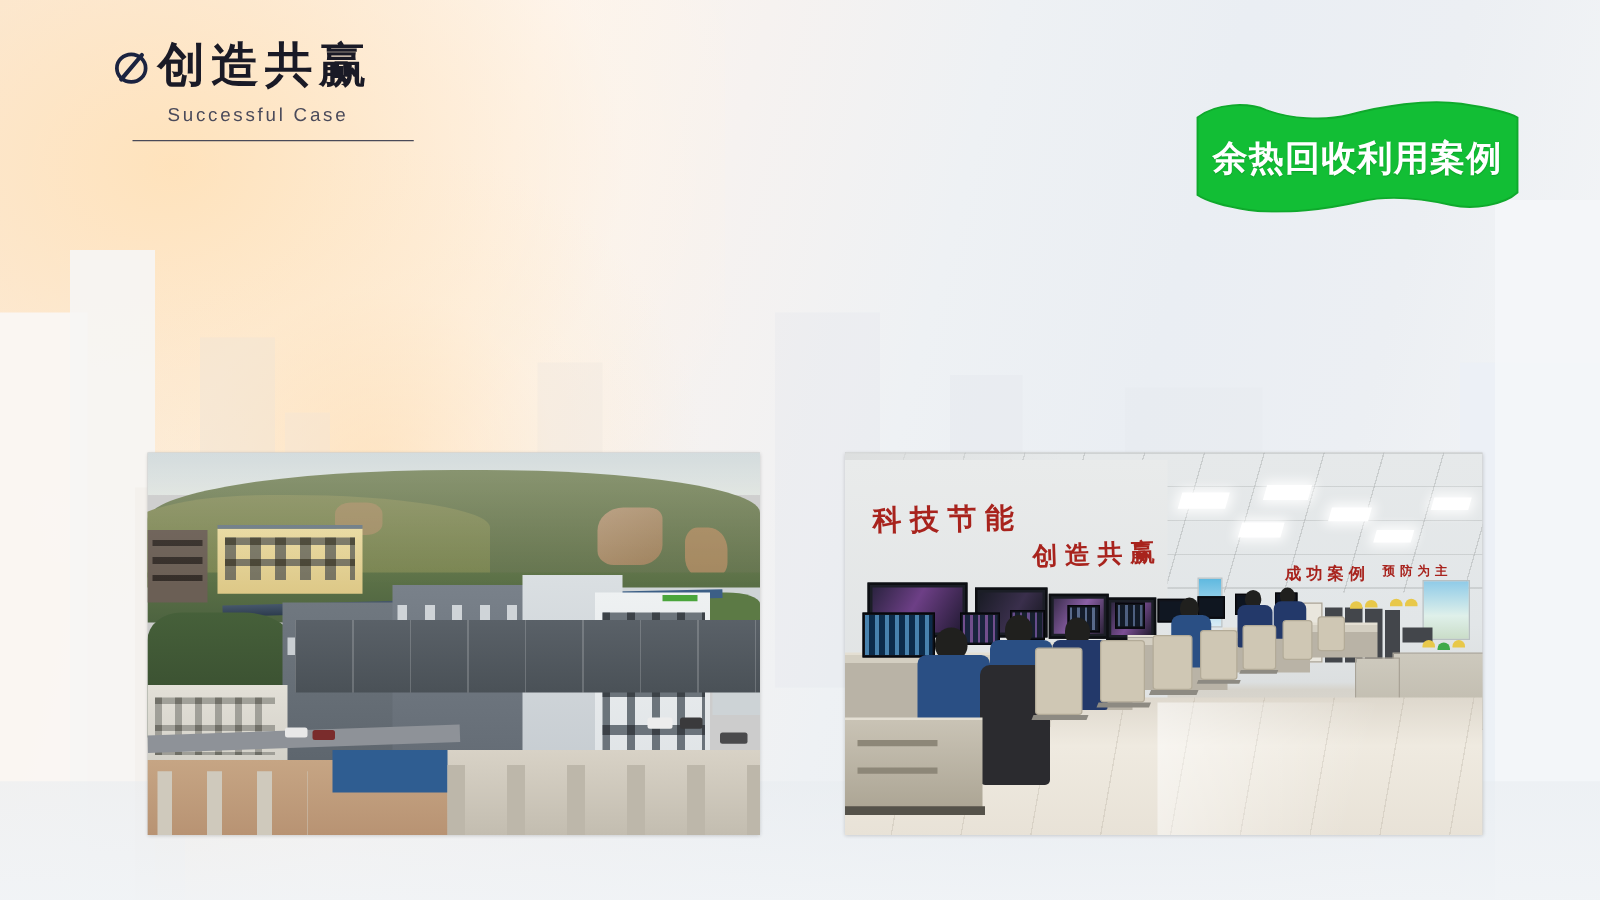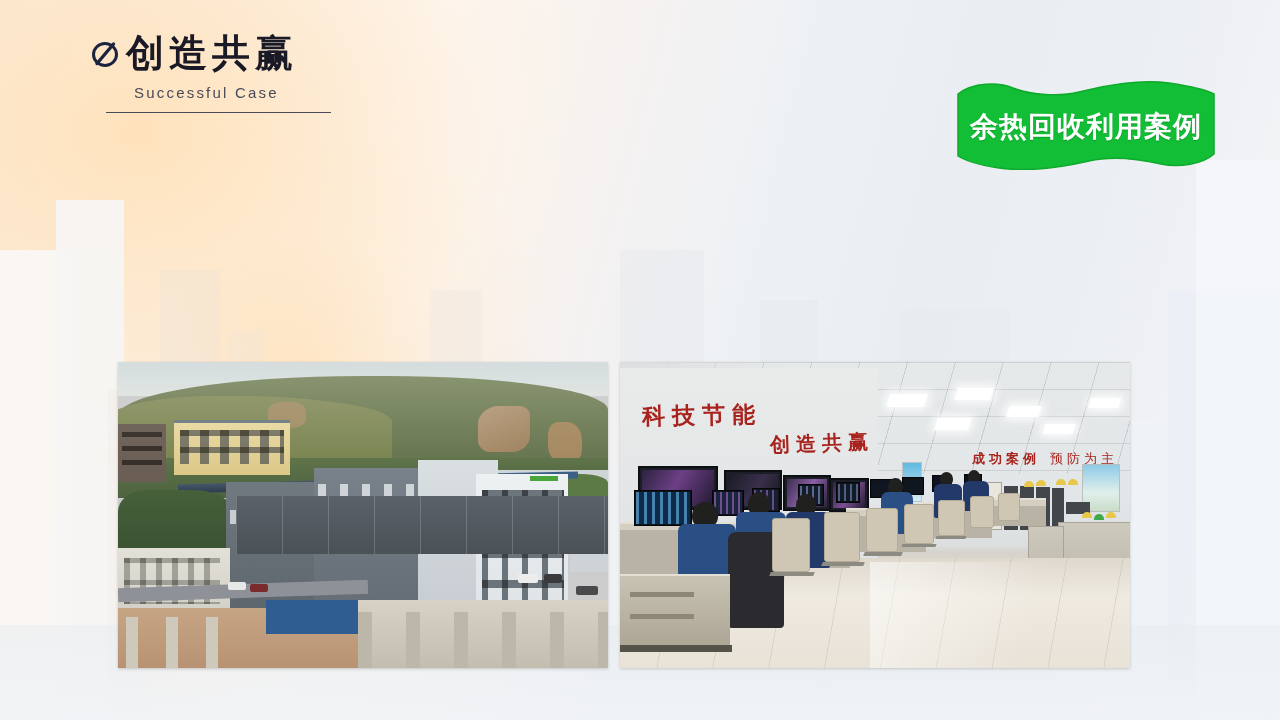--- a/index.html
+++ b/index.html
@@ -177,21 +177,21 @@
   .para .indent { display: inline-block; width: 58px; }
 
   
   .photo {
     position: absolute;
     overflow: hidden;
     background: #ccc;
     box-shadow: 0 1px 3px rgba(0,0,0,0.18);
   }
   .photo-left  { left: 118px; top: 362px; width: 490px; height: 306px; }
-  .photo-right { left: 620px; top: 362px; width: 510px; height: 306px; }
+  .photo-right { left: 676px; top: 362px; width: 510px; height: 306px; }
 
   .ph { position: absolute; }
 
   
   .L-sky {
     left:0; top:0; width:100%; height:34px;
     background: linear-gradient(to bottom,#cfd8da,#dfe4e0);
   }
   .L-hillfar {
     left:0; top:14px; width:100%; height:86px;
@@ -371,21 +371,21 @@
     font-family: "Liberation Serif", serif;
   }
   .R-slogan3 {
     position:absolute; left: 352px; top: 88px;
     font-size: 13px; color:#a8231d; font-weight:bold;
     letter-spacing: 4px; white-space: nowrap;
     font-family: "Liberation Serif", serif;
   }
   .R-slogan4 {
     position:absolute; left: 430px; top: 88px;
-    font-size: 13px; color:#a8231d; font-weight:normal;
+    font-size: 10px; color:#a8231d; font-weight:bold;
     letter-spacing: 4px; white-space: nowrap;
     font-family: "Liberation Serif", serif;
   }
   .R-scr {
     position:absolute;
     background:#1b1e26; border: 2px solid #0d0f13;
   }
   .R-scr-i { position:absolute; inset:2px; }
   .R-poster {
     left: 282px; top: 100px; width: 18px; height: 38px;

